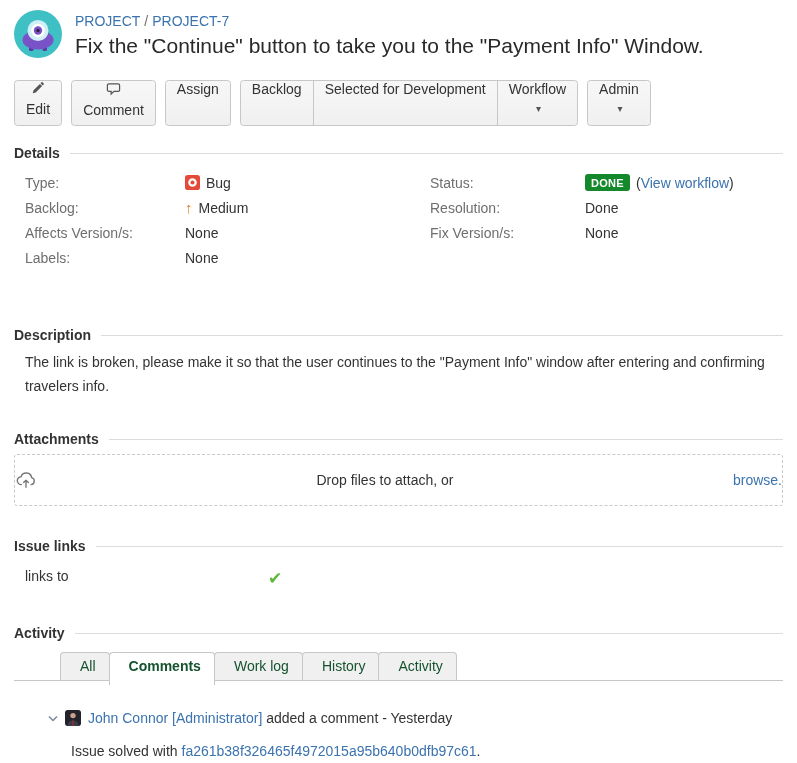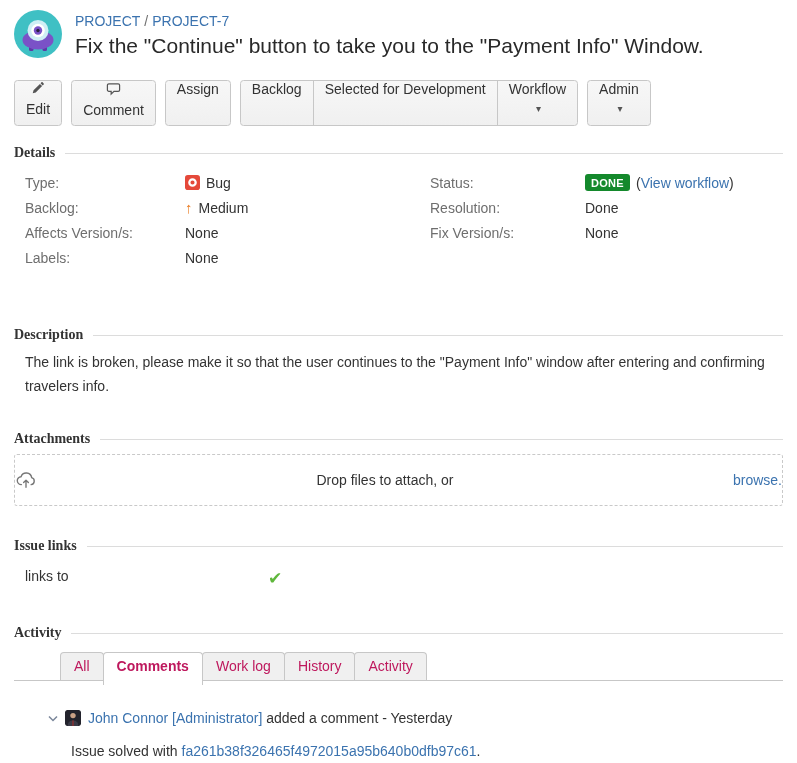--- a/index.html
+++ b/index.html
@@ -30,21 +30,21 @@
   }
   .btn + .btn, .btn-group + .btn, .btn + .btn-group { margin-left: 9px; }
   .btn-group { display: inline-flex; }
   .btn-group .btn { border-radius: 0; margin-left: -1px; }
   .btn-group .btn:first-child { border-radius: 3.5px 0 0 3.5px; margin-left: 0; }
   .btn-group .btn:last-child { border-radius: 0 3.5px 3.5px 0; }
   .caret { font-size: 10px; color: #555; margin-left: 2px; }
   .btn svg { display: block; }
 
   
-  .section-heading { display: flex; align-items: center; gap: 10px; font-family: Liberation Serif, serif; }
+  .section-heading { display: flex; align-items: center; gap: 10px; }
   .section-heading .h-text { font-weight: bold; font-size: 14px; color: #333; white-space: nowrap; }
   .section-heading .h-rule { flex: 1; height: 1px; background: #dcdcdc; }
   .sec-details   { margin-top: 19px; }
   .sec-desc      { margin-top: 57px; }
   .sec-attach    { margin-top: 33px; }
   .sec-links     { margin-top: 32px; }
   .sec-activity  { margin-top: 36px; }
 
   
   .details-cols { display: flex; margin-top: 9px; padding-left: 11px; }
@@ -82,21 +82,21 @@
   .issue-link-item { display: inline-flex; align-items: center; gap: 6px; }
   .gitlab-link {
     color: #3b73af; text-decoration: underline line-through; cursor: pointer;
   }
   .link-status { margin-left: 36px; color: #5fb73c; font-size: 17px; }
 
   
   .tabs-wrap { margin-top: 11px; padding-left: 31px; border-bottom: 1px solid #c7c7c7; display: flex; align-items: flex-end; }
   .tabs { display: flex; margin-left: 15px; }
   .tab {
-    padding: 5px 13px 6px 13px; font-size: 14px; color: #be185d;
+    padding: 5px 13px 6px 19px; font-size: 14px; color: #14532d;
     background: #f0f0f0; border: 1px solid #c7c7c7; border-bottom: none;
     border-radius: 4px 4px 0 0; margin-right: -1px; cursor: pointer;
   }
   .tab.active {
     background: #fff; font-weight: bold;
     margin-bottom: -5px; padding-bottom: 11px; position: relative; z-index: 2;
   }
 
   
   .comment-head { margin-top: 29px; padding-left: 34px; display: flex; align-items: center; gap: 7px; }

